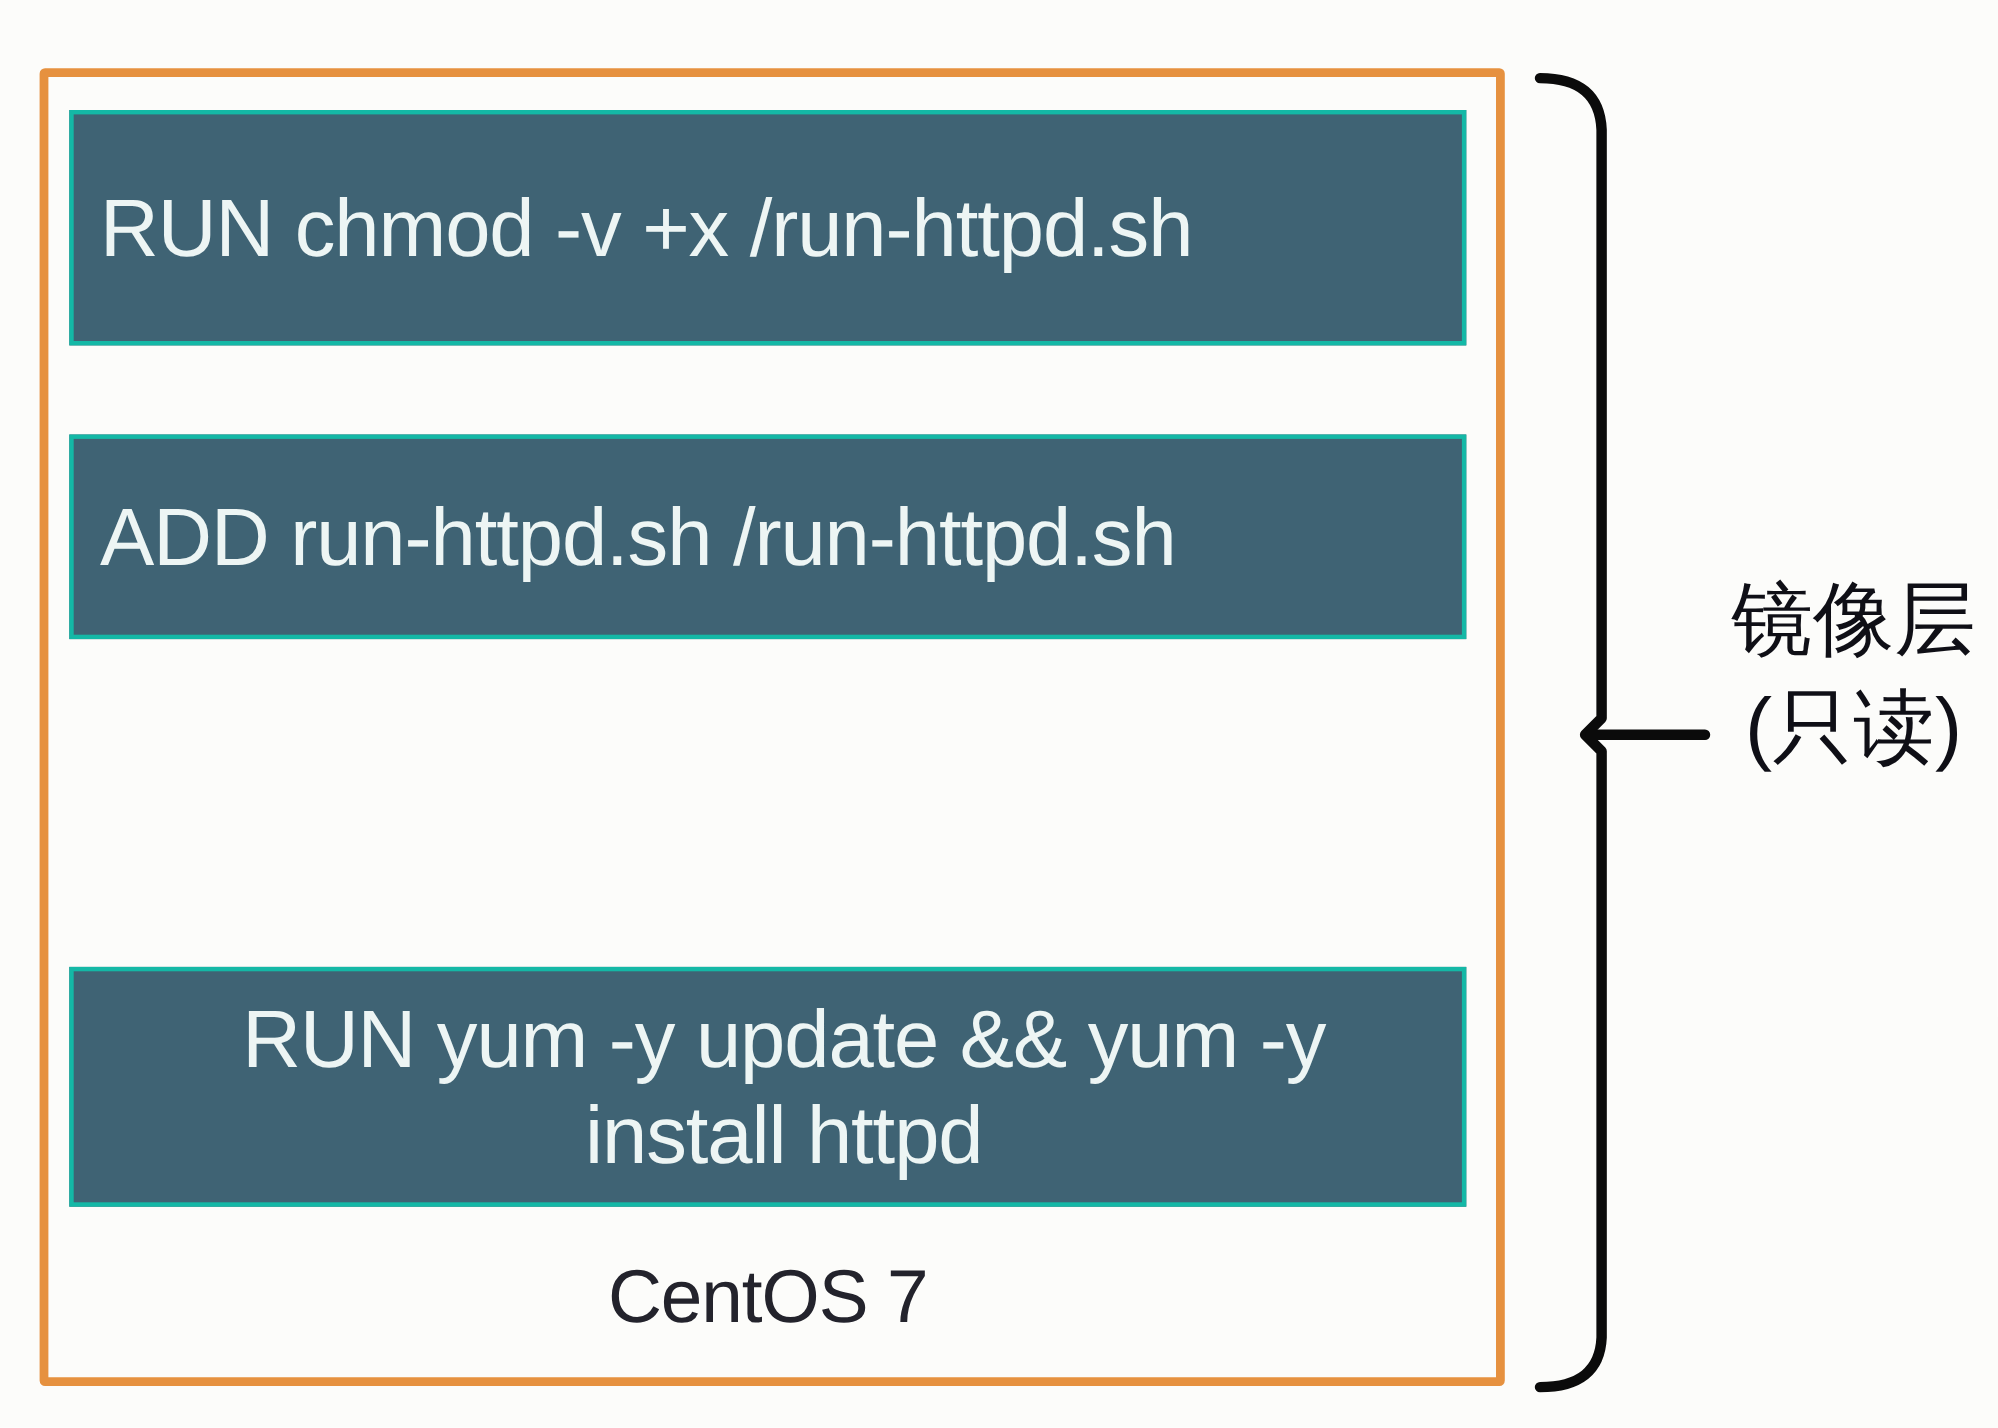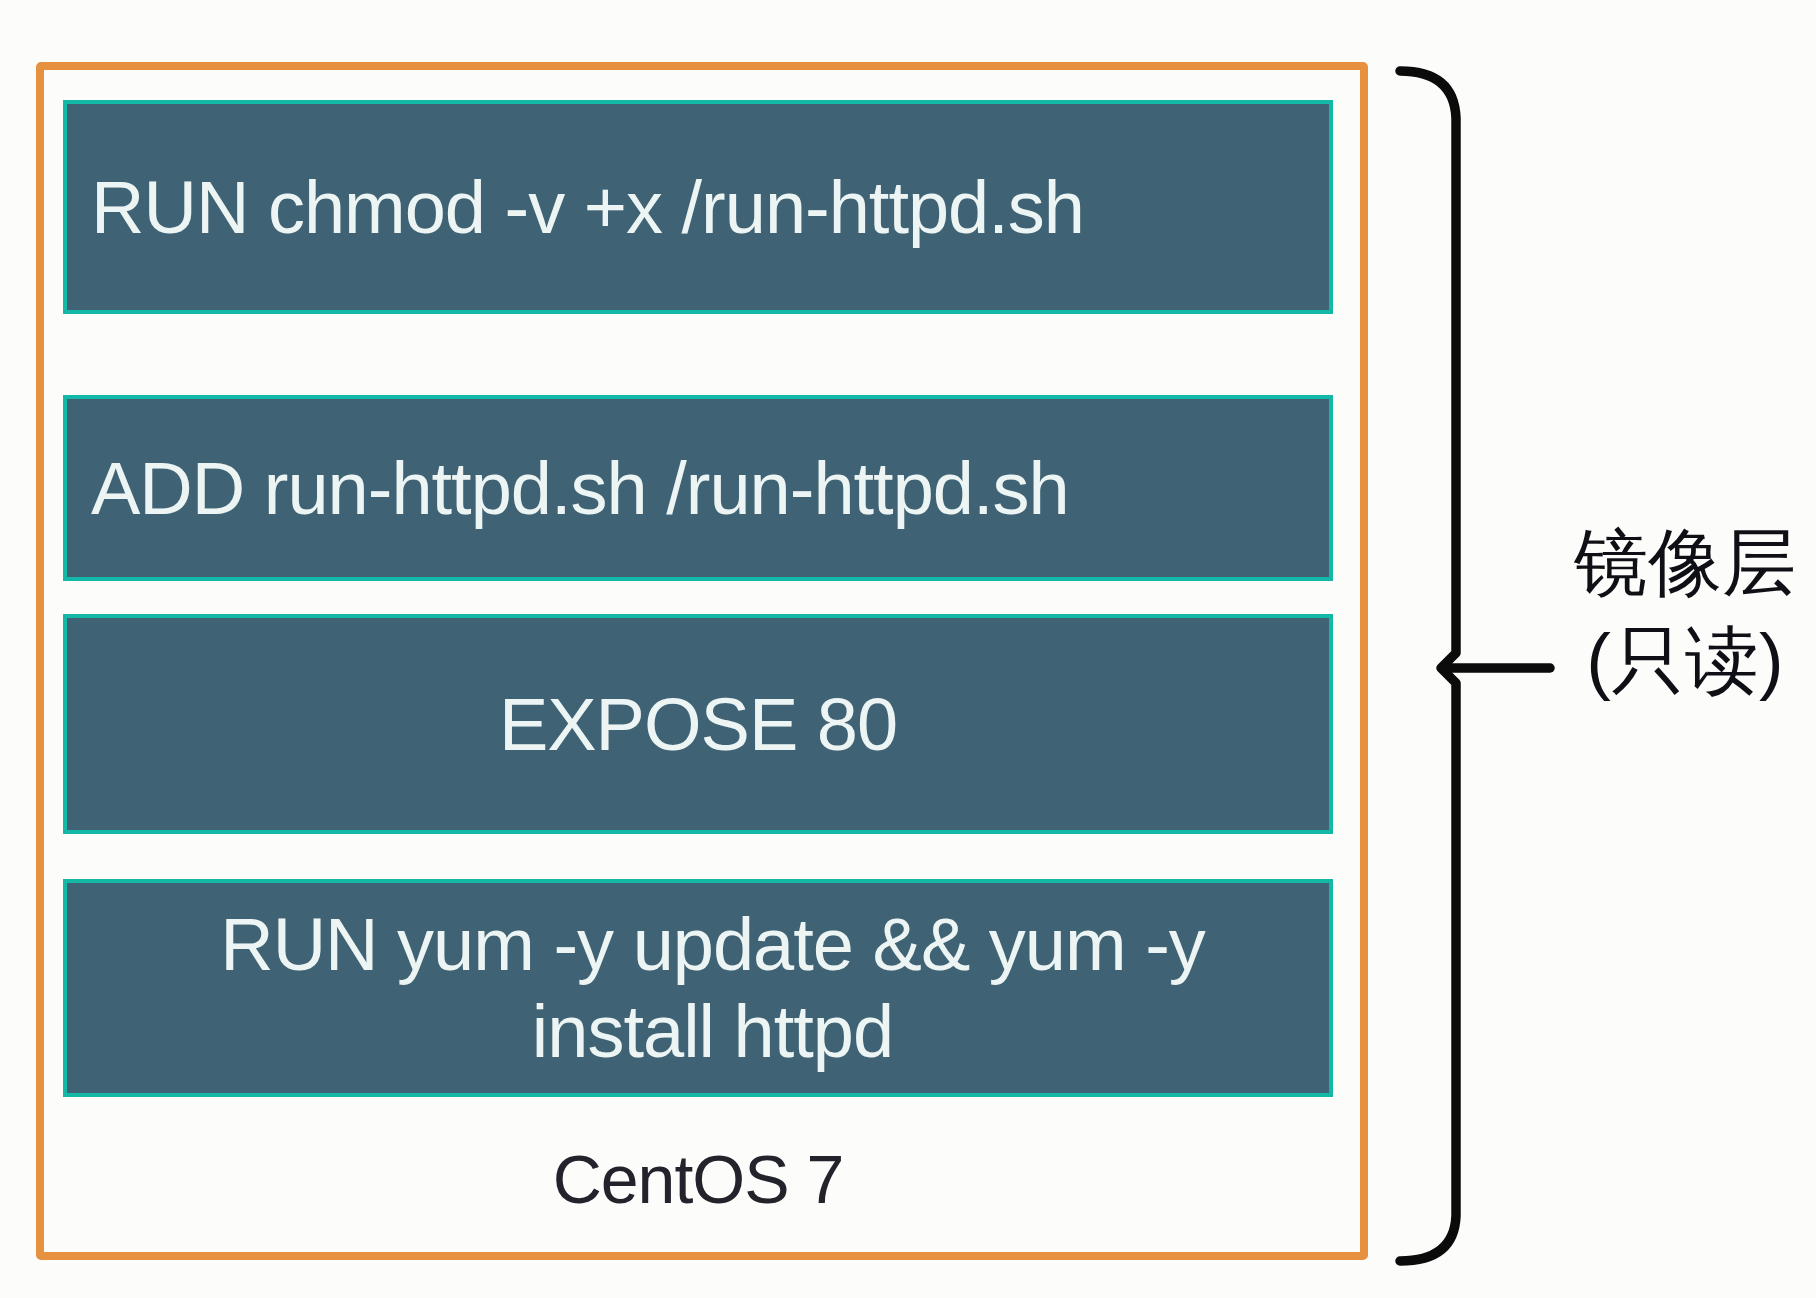--- a/index.html
+++ b/index.html
@@ -91,23 +91,20 @@
   <div class="group-box"></div>
 
   <div class="layer layer-1 align-left">
     <span class="layer-text">RUN chmod -v +x /run-httpd.sh</span>
   </div>
 
   <div class="layer layer-2 align-left">
     <span class="layer-text">ADD run-httpd.sh /run-httpd.sh</span>
   </div>
 
-  <div class="layer layer-3 align-center">
-    <span class="layer-text">EXPOSE 80</span>
-  </div>
 
   <div class="layer layer-4 align-center">
     <span class="layer-text">RUN yum -y update &amp;&amp; yum -y install httpd</span>
   </div>
 
   <div class="base-label">CentOS 7</div>
 
   <svg class="brace-svg" viewBox="0 0 180 1220" xmlns="http://www.w3.org/2000/svg">
     <path d="M 10 15 Q 64 15 66 62 L 66 597 L 51 612 L 66 627 L 66 1160 Q 64 1205 10 1205" fill="none" stroke="#0B0B0B" stroke-width="9.5" stroke-linecap="round" stroke-linejoin="round"></path>
     <path d="M 56 612 L 160 612" fill="none" stroke="#0B0B0B" stroke-width="9.5" stroke-linecap="round"></path>

